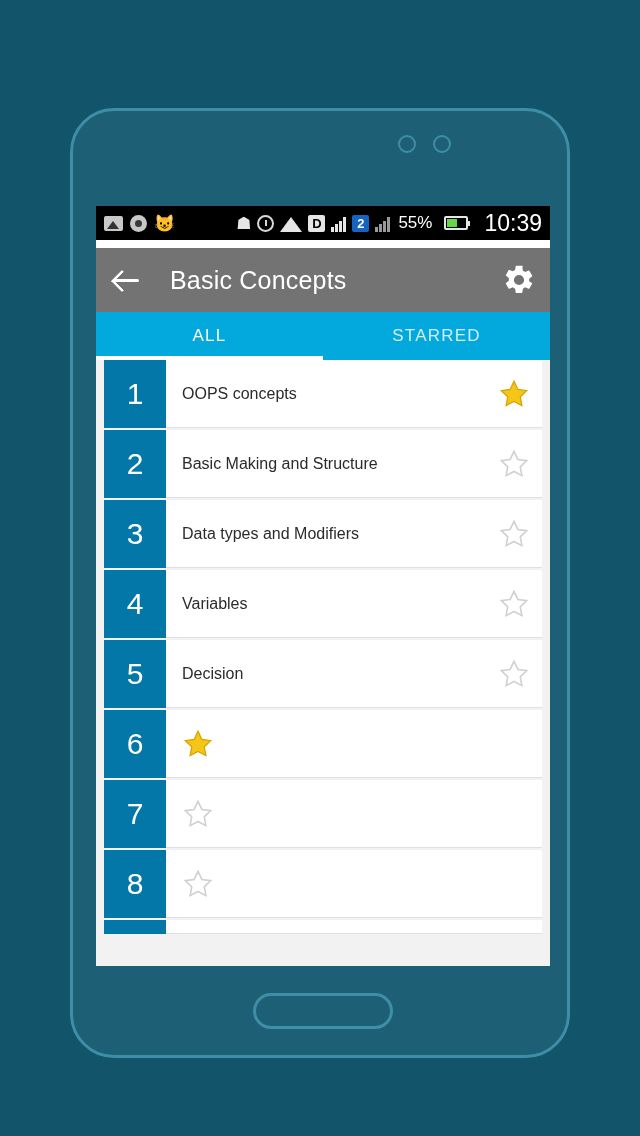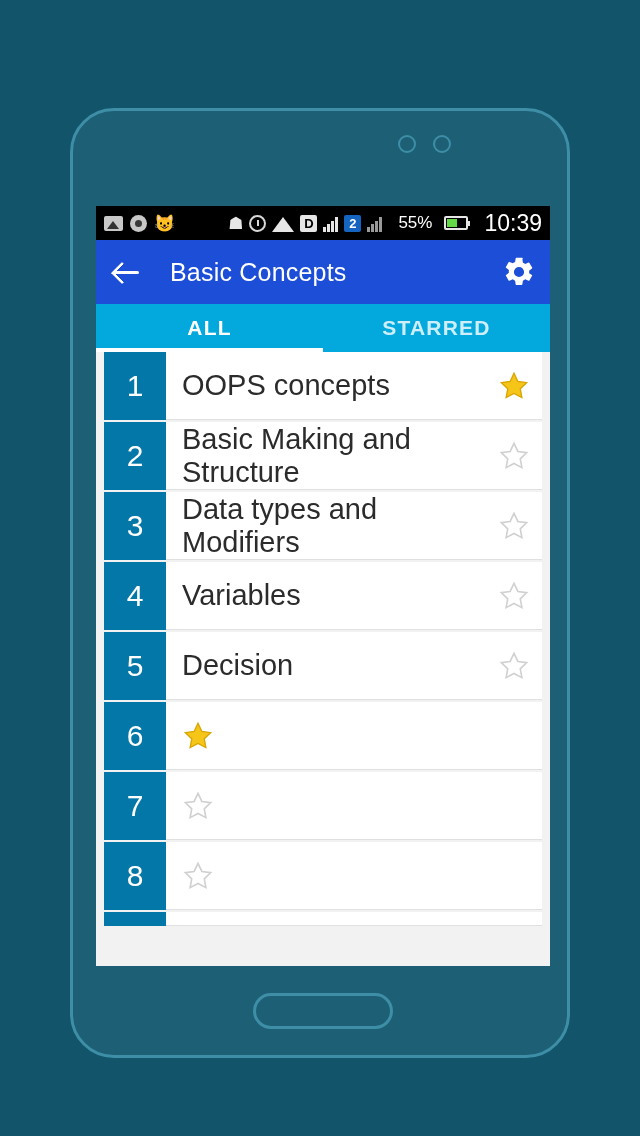--- a/index.html
+++ b/index.html
@@ -90,21 +90,21 @@
     flex: 1 1 auto;
     display: flex;
     align-items: center;
     justify-content: flex-end;
     gap: 6px;
   }
   .sb-right {
     display: flex;
     align-items: center;
     gap: 12px;
-    margin-left: 16px;
+    margin-left: 8px;
   }
   .sb-icon {
     display: inline-block;
     line-height: 1;
     color: #e6e6e6;
     font-size: 17px;
   }
   .ico-img {
     width: 19px; height: 15px;
     background: #c8c8c8;
@@ -204,25 +204,26 @@
     display: block;
     height: 100%;
     width: 55%;
     background: #63d846;
   }
   .sb-clock { font-size: 23px; color: #fff; margin-left: 4px; }
 
   
   .appbar {
     height: 64px;
-    background: #1d4ed8;
+    background: #737373;
     display: flex;
     align-items: center;
     padding: 0 14px;
     box-sizing: border-box;
+    margin-top: 8px;
   }
   .back-arrow {
     width: 34px;
     height: 34px;
     position: relative;
     flex: 0 0 auto;
     cursor: pointer;
   }
   .back-arrow::before {
     content: "";
@@ -261,24 +262,23 @@
     background: #03a9dc;
     display: flex;
     position: relative;
   }
   .tab {
     flex: 1 1 50%;
     display: flex;
     align-items: center;
     justify-content: center;
     color: #cfeefb;
-    font-size: 21px;
+    font-size: 17px;
     letter-spacing: 1.2px;
     cursor: pointer;
-    font-weight: bold;
   }
   .tab.active { color: #ffffff; }
   .tab-indicator {
     position: absolute;
     bottom: 0;
     left: 0;
     width: 50%;
     height: 4px;
     background: #ffffff;
   }
@@ -312,21 +312,21 @@
   .row-body {
     flex: 1 1 auto;
     display: flex;
     align-items: center;
     padding: 0 12px 0 16px;
     border-bottom: 1px solid #e0e0e0;
     box-sizing: border-box;
   }
   .row-title {
     flex: 1 1 auto;
-    font-size: 29px;
+    font-size: 16px;
     color: #2b2b2b;
   }
   .star {
     width: 32px;
     height: 32px;
     flex: 0 0 auto;
     cursor: pointer;
   }
   .row.partial { height: 14px; overflow: hidden; }
 </style>

